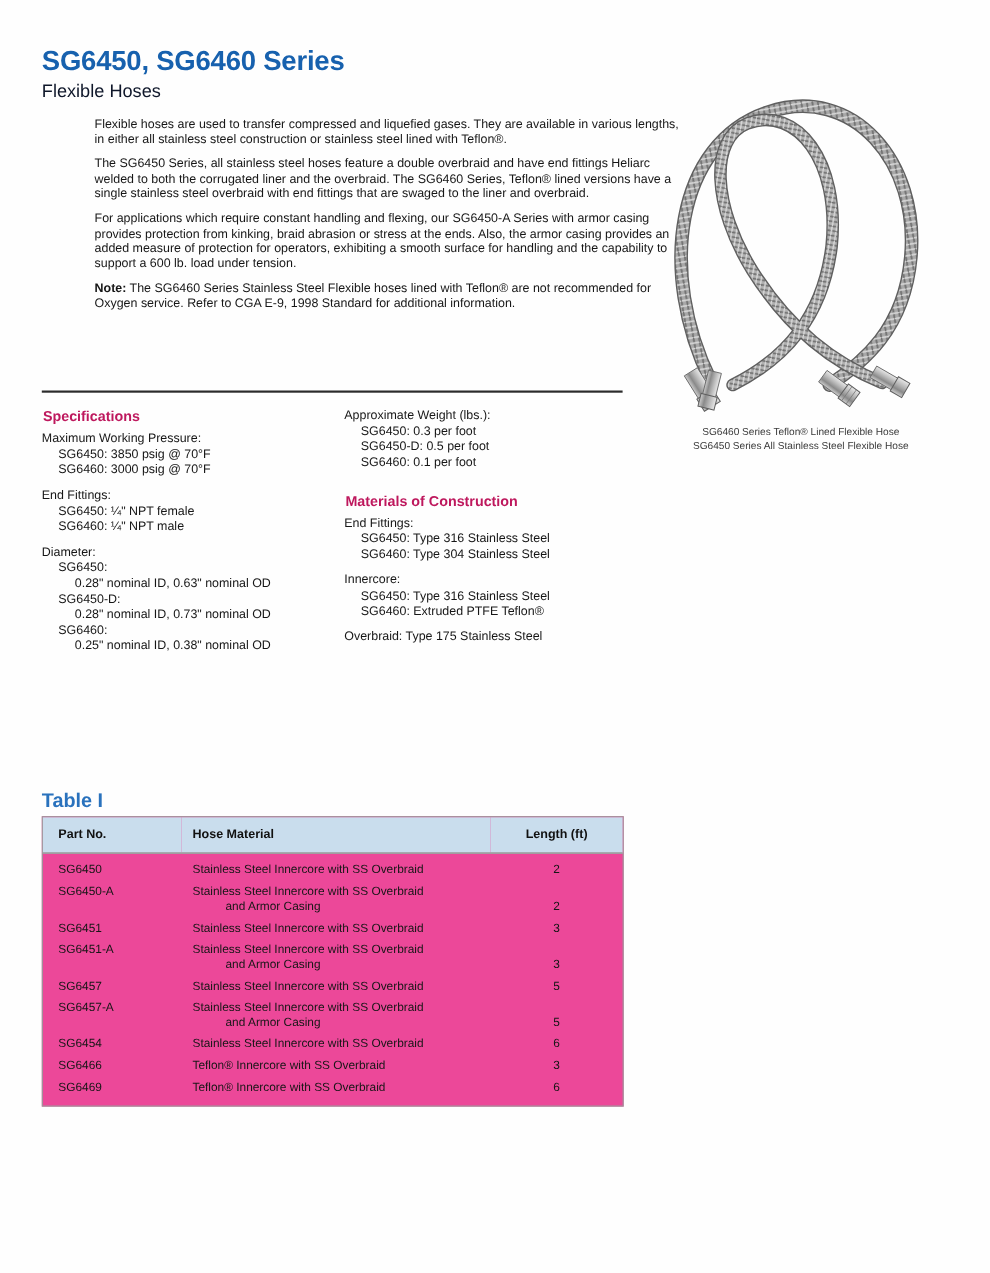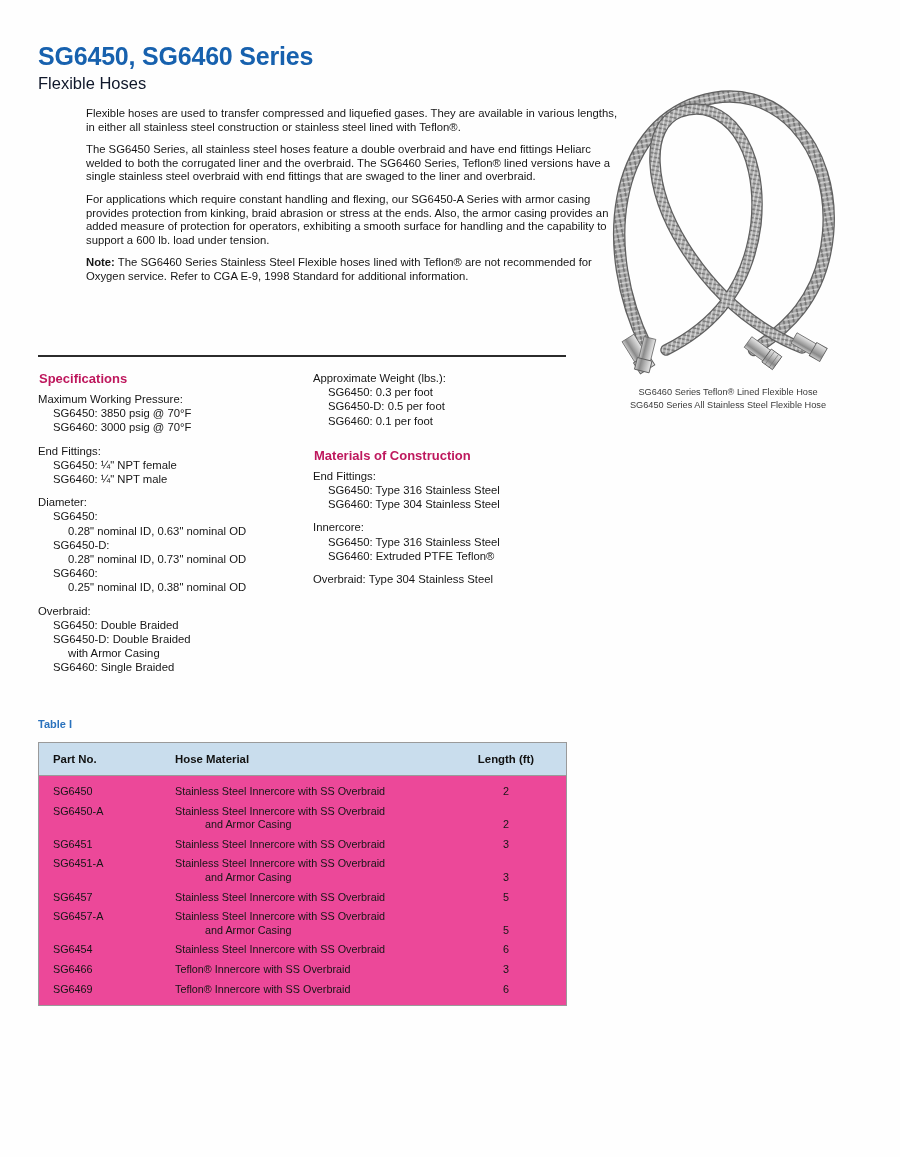--- a/index.html
+++ b/index.html
@@ -126,21 +126,21 @@
     font-size: 9.2px;
     line-height: 12.6px;
     color: #3a3a3a;
   }
 
   
   .table-title {
     position: absolute;
     left: 38px;
     top: 718px;
-    font-size: 11px;
+    font-size: 18px;
     font-weight: bold;
     color: #2a72bd;
   }
   .tbl-wrap {
     position: absolute;
     left: 38px;
     top: 742px;
     width: 529px;
     border: 1px solid #9a9a9a;
     box-sizing: border-box;
@@ -215,27 +215,20 @@
     <div class="grp">
       <div class="lbl">Diameter:</div>
       <div class="itm">SG6450:</div>
       <div class="itm deep">0.28" nominal ID, 0.63" nominal OD</div>
       <div class="itm">SG6450-D:</div>
       <div class="itm deep">0.28" nominal ID, 0.73" nominal OD</div>
       <div class="itm">SG6460:</div>
       <div class="itm deep">0.25" nominal ID, 0.38" nominal OD</div>
     </div>
 
-    <div class="grp">
-      <div class="lbl">Overbraid:</div>
-      <div class="itm">SG6450: Double Braided</div>
-      <div class="itm">SG6450-D: Double Braided</div>
-      <div class="itm deep">with Armor Casing</div>
-      <div class="itm">SG6460: Single Braided</div>
-    </div>
   </div>
 
   <div class="col-right">
     <div class="grp">
       <div class="lbl">Approximate Weight (lbs.):</div>
       <div class="itm">SG6450: 0.3 per foot</div>
       <div class="itm">SG6450-D: 0.5 per foot</div>
       <div class="itm">SG6460: 0.1 per foot</div>
     </div>
 
@@ -247,21 +240,21 @@
       <div class="itm">SG6460: Type 304 Stainless Steel</div>
     </div>
 
     <div class="grp">
       <div class="lbl">Innercore:</div>
       <div class="itm">SG6450: Type 316 Stainless Steel</div>
       <div class="itm">SG6460: Extruded PTFE Teflon®</div>
     </div>
 
     <div class="grp">
-      <div class="lbl">Overbraid: Type 304 Stainless Steel</div>
+      <div class="lbl">Overbraid: Type 175 Stainless Steel</div>
     </div>
   </div>
 
   <div class="photo">
     <svg width="292" height="340" viewBox="0 0 292 340">
       <defs>
         <pattern id="braid" width="7" height="7" patternUnits="userSpaceOnUse" patternTransform="rotate(35)">
           <rect width="7" height="7" fill="#a8a8a8"></rect>
           <path d="M0 0 L7 7 M-1 6 L1 8 M6 -1 L8 1" stroke="#6f6f6f" stroke-width="1.6"></path>
           <path d="M7 0 L0 7" stroke="#d8d8d8" stroke-width="1.4"></path>

